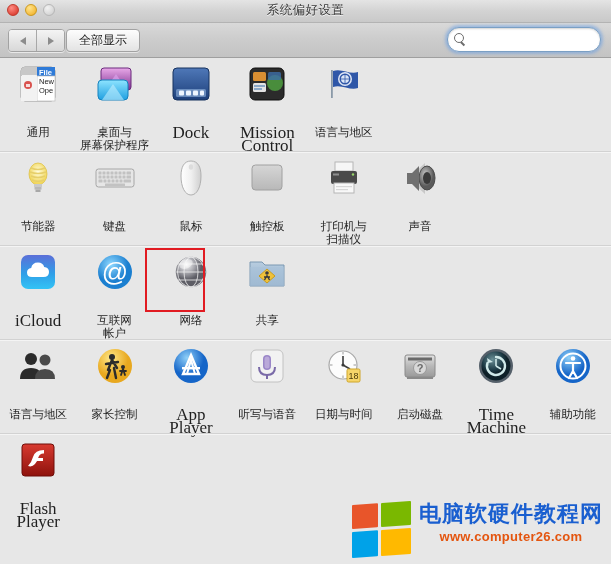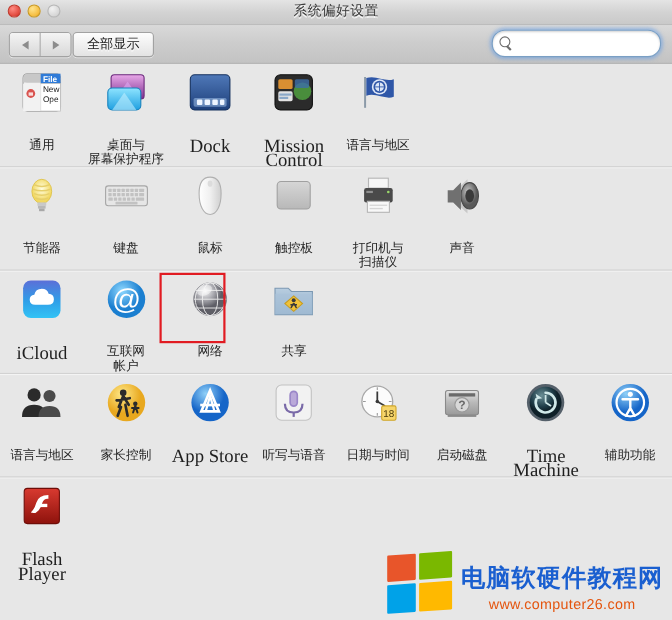--- a/index.html
+++ b/index.html
@@ -89,27 +89,27 @@
   }
   .label.latin{font-size:17px;}
 
   
   .hl{
     position:absolute;left:-8px;top:2px;width:60px;height:64px;
     border:2.5px solid #e11b22;box-sizing:border-box;pointer-events:none;
   }
 
   
-  .watermark{position:absolute;right:8px;bottom:10px;display:flex;align-items:flex-end;gap:8px;padding-left:48px;}
+  .watermark{position:absolute;right:8px;bottom:10px;display:flex;align-items:flex-start;gap:8px;padding-left:48px;}
   .wm-logo{display:grid;grid-template-columns:26px 30px;grid-template-rows:24px 26px;gap:3px;transform:skewY(-4deg);}
   .wm-logo div{border-radius:1px;}
   .wm-text{display:flex;flex-direction:column;line-height:1;}
   .wm-cn{font-size:22px;font-weight:bold;color:#1a5fd0;letter-spacing:1px;
     font-family:"DejaVu Sans","Liberation Sans",sans-serif;}
-  .wm-url{font-size:13px;font-weight:normal;color:#e4550f;margin-top:5px;letter-spacing:.3px;text-align:center;}
+  .wm-url{font-size:13px;font-weight:bold;color:#e4550f;margin-top:5px;letter-spacing:.3px;text-align:center;}
 </style>
 </head>
 <body>
 
 <div class="window">
 
   <div class="titlebar">
     <div class="traffic">
       <div class="light red"></div>
       <div class="light yellow"></div>
@@ -473,21 +473,21 @@
                       <stop offset="0" stop-color="#8fd0f8"></stop>
                       <stop offset="1" stop-color="#1565c8"></stop>
                     </radialGradient>
                   </defs>
     <circle cx="22" cy="22" r="17" fill="url(#as)"></circle>
     <path d="M22 11 L30 30 H14 Z" fill="none" stroke="#fff" stroke-width="2.4"></path>
     <rect x="13" y="23" width="18" height="2.4" fill="#fff"></rect>
     <path d="M18 30 L22 16 L26 30" fill="none" stroke="#fff" stroke-width="2"></path>
                 </svg>
               </div>
-              <div class="label latin">App Store</div>
+              <div class="label latin">App Player</div>
             </div>
             <div class="cell">
               <div class="iconbox">
                 <svg width="44" height="44" viewBox="0 0 44 44" xmlns="http://www.w3.org/2000/svg">
                   <rect x="6" y="6" width="32" height="32" rx="5" fill="#f2f2f2" stroke="#c2c2c2"></rect>
     <rect x="18" y="11" width="8" height="15" rx="4" fill="#9a86c8"></rect>
     <rect x="19.5" y="12.5" width="5" height="12" rx="2.5" fill="#c8b8e0" opacity=".7"></rect>
     <path d="M14 23 q0 8 8 8 q8 0 8 -8" stroke="#7a6aa8" stroke-width="2" fill="none"></path>
     <rect x="21" y="31" width="2" height="4" fill="#7a6aa8"></rect>
                 </svg>

